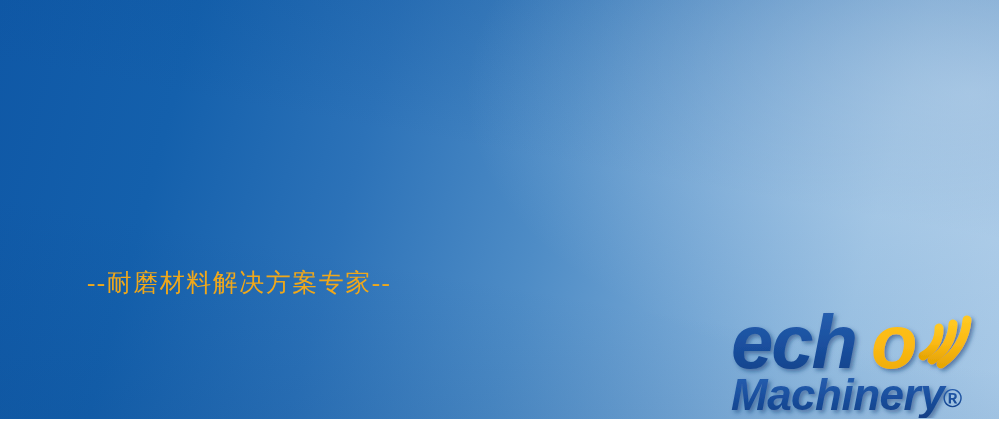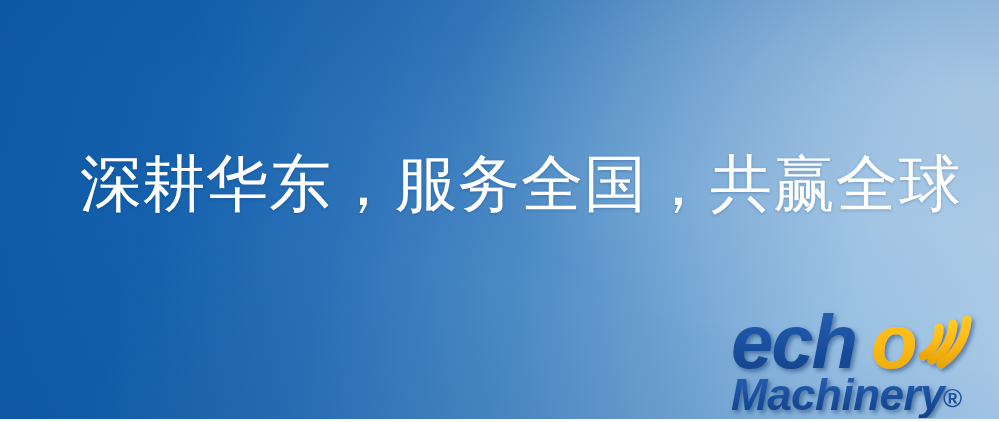--- a/index.html
+++ b/index.html
@@ -108,22 +108,22 @@
 <body>
 
 <div class="banner">
 
   <div class="bg-base"></div>
   <div class="bg-vert"></div>
   <div class="bg-bloom"></div>
 
   <div class="content">
 
-    <div class="headline">深耕华东，服务全国，共赢全球</div>
 
+    <div class="subtitle">--耐磨材料解决方案专家--</div>
 
     <div class="logo">
       <svg class="logo-svg" viewBox="0 0 252 124" xmlns="http://www.w3.org/2000/svg">
         <defs>
           <linearGradient id="blueGrad" x1="0" y1="0" x2="0" y2="1">
             <stop offset="0%" stop-color="#2A63B4"></stop>
             <stop offset="55%" stop-color="#1A4F9E"></stop>
             <stop offset="100%" stop-color="#123F85"></stop>
           </linearGradient>
           <linearGradient id="goldGrad" x1="0" y1="0" x2="0" y2="1">

